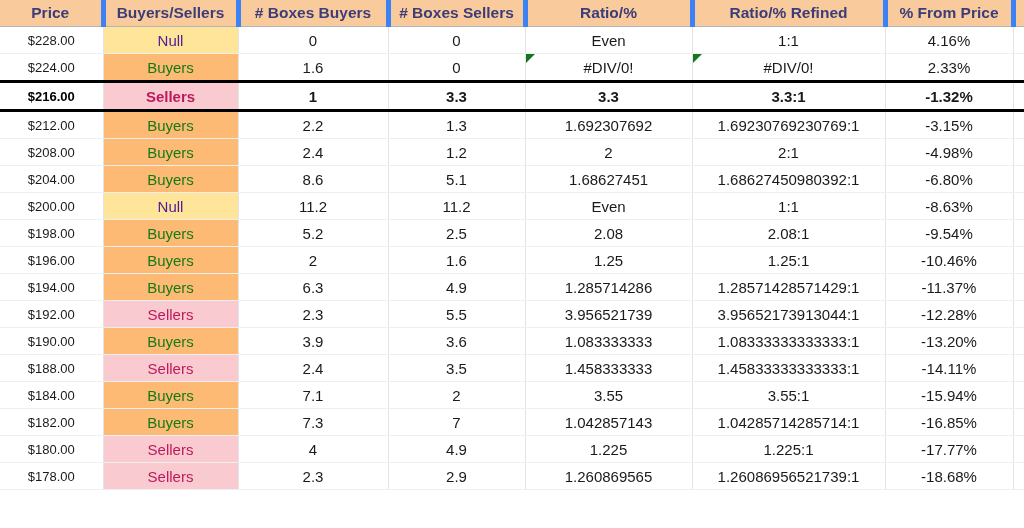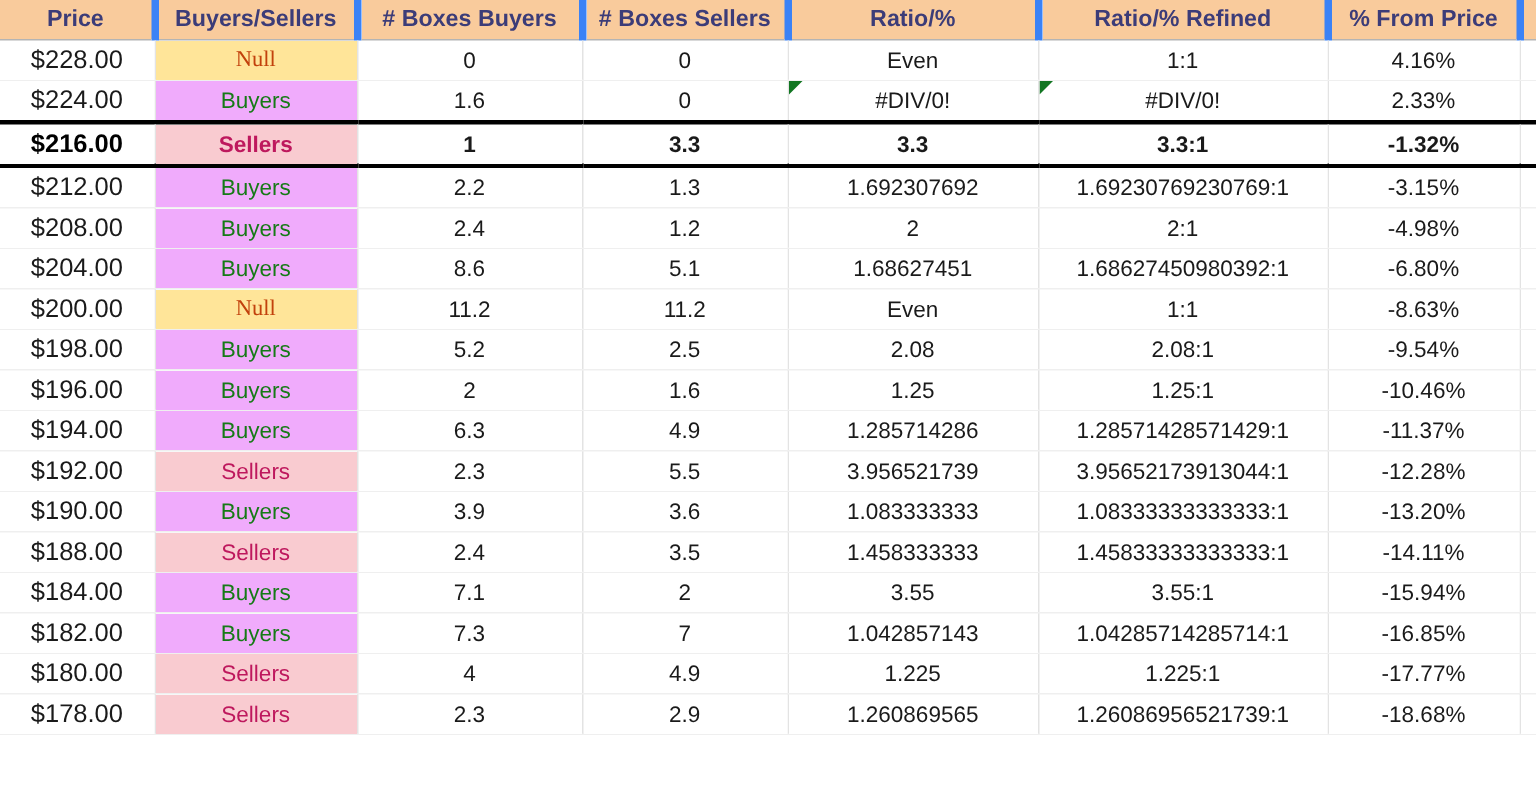--- a/index.html
+++ b/index.html
@@ -63,34 +63,33 @@
     padding: 0;
     border-right: 1px solid #e3e3e3;
     border-bottom: 1px solid #efefef;
     white-space: nowrap;
     overflow: hidden;
     position: relative;
     background: #ffffff;
   }
   tbody td.extra { border-right: none; }
 
-  tbody td.price { font-size: 17px; }
+  tbody td.price { font-size: 13px; }
 
   td.tag-buyers {
-    background: #f0abfc;
+    background: #fdba74;
     color: #157a16;
   }
   td.tag-sellers {
     background: #f9cbd0;
     color: #be185d;
   }
   td.tag-null {
     background: #ffe599;
-    color: #c2410c;
-    font-family: Liberation Serif, serif;
+    color: #4c1d95;
   }
 
   tr.highlight td {
     font-weight: bold;
     border-top: 3px solid #000000;
     border-bottom: 3px solid #000000;
   }
   tr.highlight td.price { color: #000000; }
 
   

